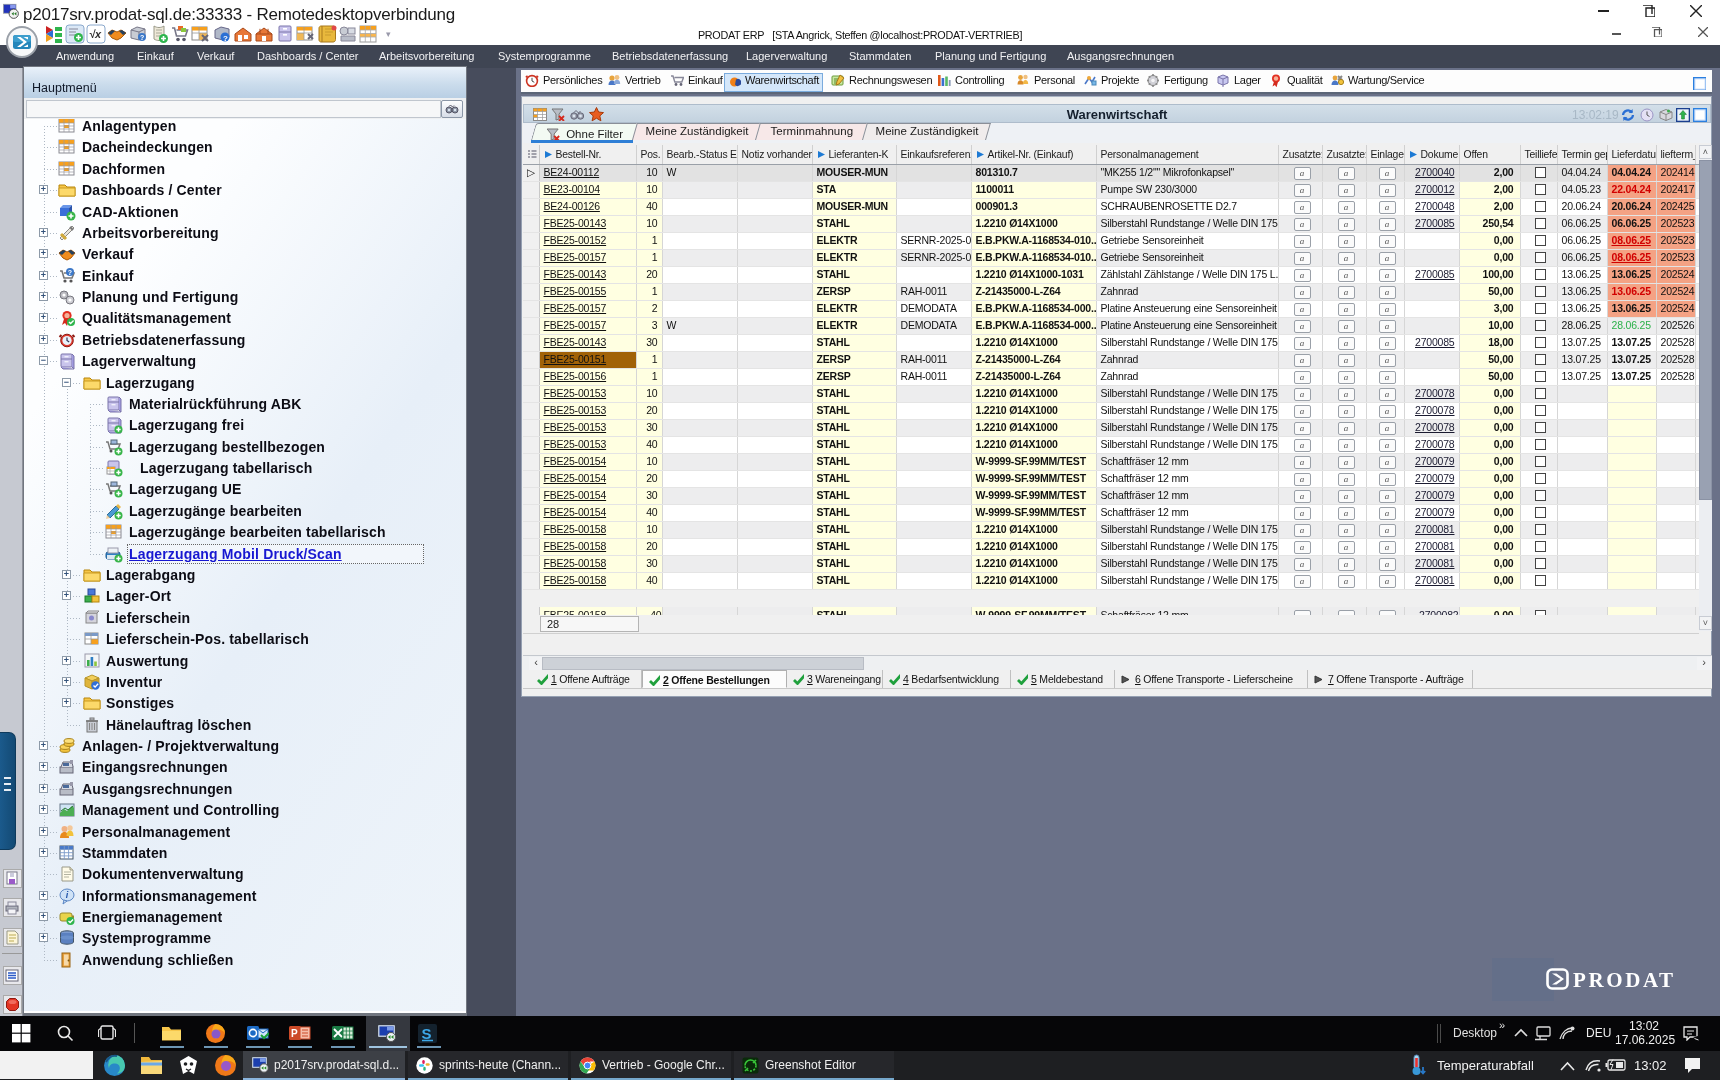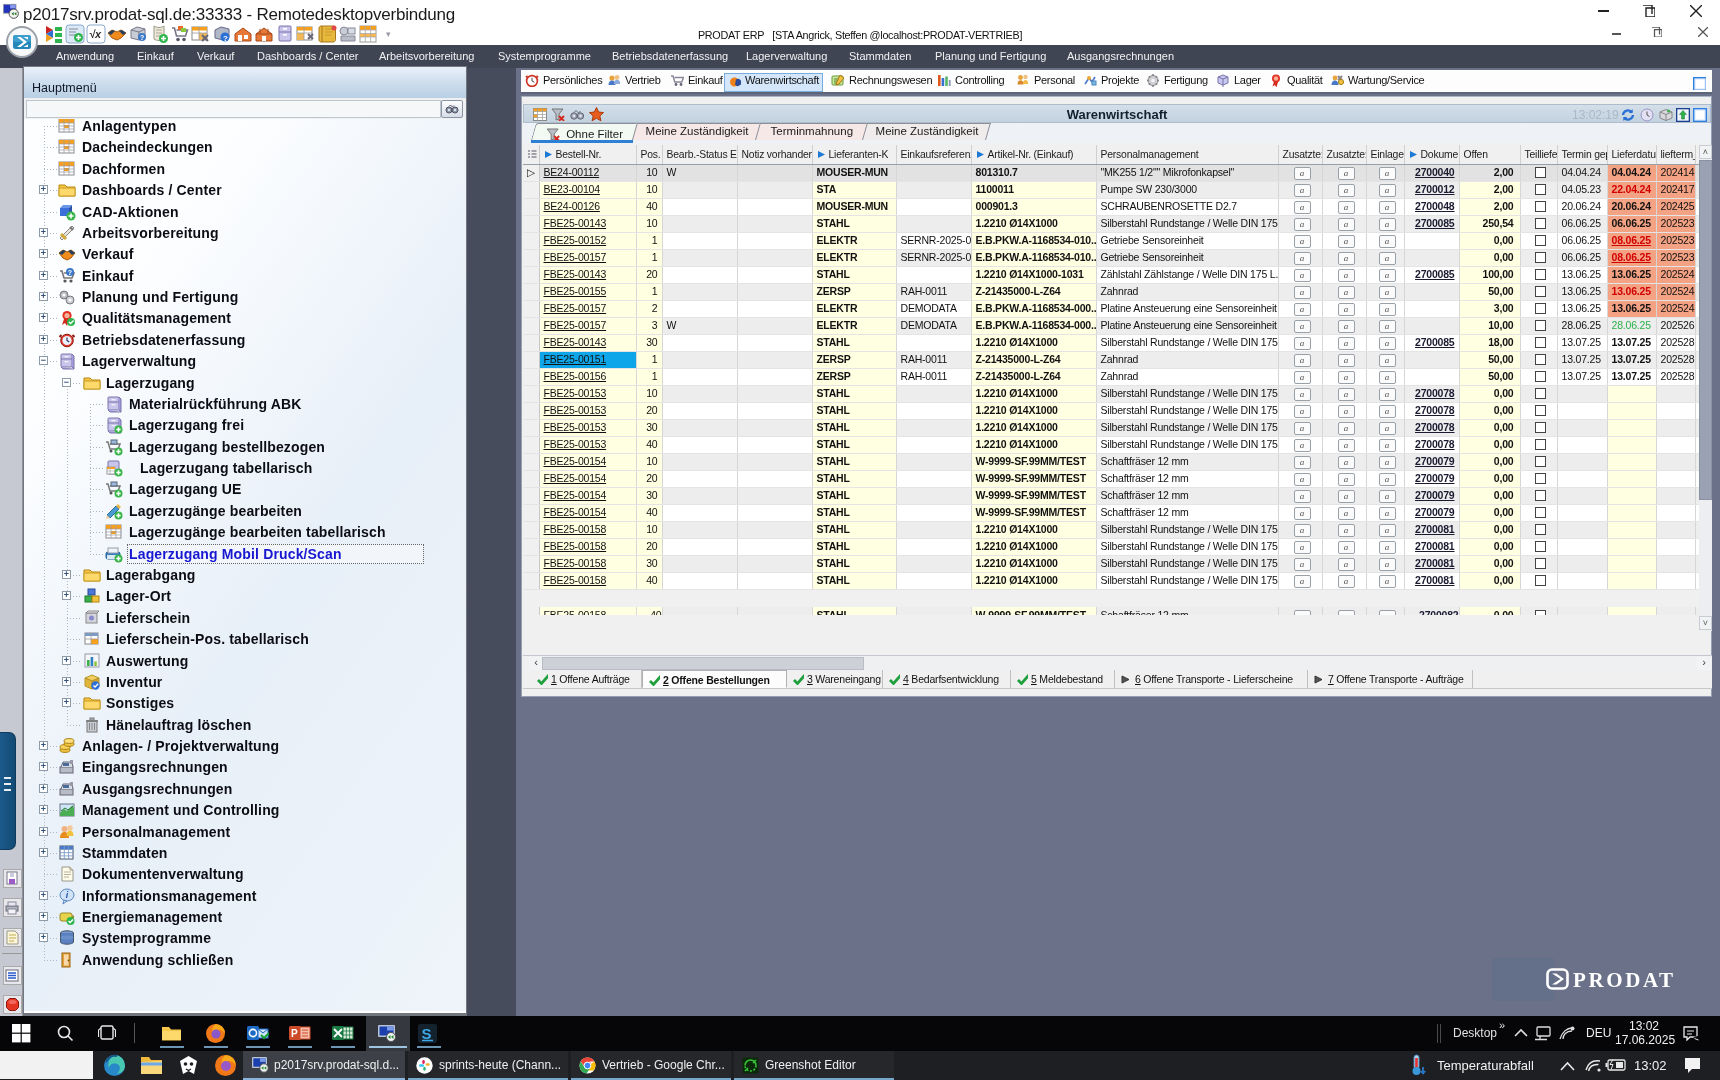--- a/index.html
+++ b/index.html
@@ -23,21 +23,21 @@
 #panhead{position:absolute;left:0;top:0;width:442px;height:31px;background:linear-gradient(#e9f1fa 0%,#cbdcec 55%,#b9cfe4 100%);font-size:12.5px;color:#101828;padding:14px 0 0 8px}
 #pansearch{position:absolute;left:0;top:31px;width:442px;height:22px;background:#eef0f2;border-bottom:1px solid #b4bac2}
 #pansearch .inp{position:absolute;left:2px;top:2px;width:415px;height:18px;background:#f6f7f8;border:1px solid #c0c6ce}
 #pansearch .btn{position:absolute;right:3px;top:2px;width:22px;height:18px;background:linear-gradient(#fcfdfe,#d8dee8);border:1px solid #8a96a6;border-radius:2px;text-align:center}
 #tree{position:absolute;left:0;top:52px;width:442px;height:892px;background:linear-gradient(125deg,#fdfeff 20%,#e7eff8 55%,#eef4fa 100%);overflow:hidden}
 .trow{position:absolute;height:21px;white-space:nowrap}
 .trow b{font-size:14px;font-weight:bold;color:#0c0c14;letter-spacing:0.15px}
 .trow svg{position:absolute;top:1px;width:18px;height:18px}
 .exp{position:absolute;top:5px;width:9px;height:9px;background:#fff;border:1px solid #8d9aa8;font-size:9px;line-height:7px;text-align:center;color:#33527a;font-weight:bold}
 .lbl{position:absolute;top:2px}
-.sel b{color:#1717d1;}
+.sel b{color:#1717d1;text-decoration:underline}
 .selbox{position:absolute;border:1px dotted #666;background:#f2f6fb}
 </style>
 </head>
 <body>
 
 <div class="abs" id="tb0">
   <svg class="abs" style="left:3px;top:3px" width="17" height="17" viewBox="0 0 19 17">
     <rect x="0" y="0" width="15" height="11" fill="#9aa0aa"></rect>
     <rect x="1" y="1" width="13" height="9" fill="#2233bb"></rect>
     <rect x="8" y="1" width="6" height="4" fill="#8899ee"></rect>
@@ -623,21 +623,21 @@
 .slant span{display:inline-block;transform:skewX(16deg)}
 .funder{position:absolute;left:8px;top:17px;width:102px;height:3px;background:#2e7fd6}
 
 #tblwrap{position:absolute;left:1px;top:48px;width:1177px;height:462px;overflow:hidden}
 #tbl,#tbl2{border-collapse:collapse;table-layout:fixed;width:1177px;font-size:10.5px;letter-spacing:-0.2px;color:#111}
 #tbl td,#tbl2 td{height:17px;padding:0 0 0 4px;border-right:1px solid #d6d6d6;border-bottom:1px solid #e4e4e4;overflow:hidden;white-space:nowrap;line-height:15px}
 #tbl tr.grp td{background:#f0f0f0;height:18px;border-bottom:1px solid #c6c6c6;border-right:none;font-size:10.5px}
 #tbl tr.hdr td{background:#f0f0f0;height:19px;border-bottom:1px solid #9aa0a8;border-right:1px solid #d0d0d0;font-size:10.4px;color:#1c1c1c}
 #tbl td[style*="text-align:right"]{padding:0 4px 0 0}
 u{text-decoration-thickness:1px}
-.dok{color:#1a1a30;font-weight:bold}
+.dok{color:#1a1a30;font-weight:normal}
 .ab{display:inline-block;width:17px;height:13px;background:#fbfbfb;border:1px solid #9aa0a8;border-radius:2px;font-size:9px;line-height:11px;color:#555;font-family:"Liberation Serif",serif;position:relative}
 .ab i{font-style:italic}
 .cb{display:inline-block;width:11px;height:11px;background:#fff;border:1px solid #444;vertical-align:-2px}
 #sliver{position:absolute;left:1px;top:510px;width:1177px;height:8px;overflow:hidden}
 
 #vscroll{position:absolute;left:1177px;top:48px;width:13px;height:486px;background:#eceef2}
 .varr{position:absolute;left:0;width:13px;height:14px;background:#f2f3f5;border:1px solid #c8ccd4;color:#555;font-size:9px;text-align:center;line-height:12px}
 #vthumb{position:absolute;left:0;top:15px;width:13px;height:340px;background:#99a1b2;border:1px solid #8a92a4}
 
 #f28{position:absolute;left:1px;top:518px;width:1176px;height:19px;background:#f0f0f0;border-bottom:1px solid #d0d0d0}
@@ -973,21 +973,21 @@
             <td style="background:#ffffff;text-align:right"><u class="dok">2700085</u></td>
             <td style="background:#ffffe1;text-align:right;padding-right:6px"><b>18,00</b></td>
             <td style="background:#ffffff;text-align:center"><span class="cb"></span></td>
             <td style="background:#ffffff">13.07.25</td>
             <td style="background:#ffffff"><b>13.07.25</b></td>
             <td style="background:#ffffff">202528</td>
             <td style="background:#ffffff;border-right:none"></td>
           </tr>
           <tr>
             <td style="background:#f0f0f0;border-right:1px solid #c8c8c8"></td>
-            <td style="background:#0ea5e9"><u>FBE25-00151</u></td>
+            <td style="background:#a16207"><u>FBE25-00151</u></td>
             <td style="background:#ffffe1;text-align:right">1</td>
             <td style="background:#ededee"></td>
             <td style="background:#ededee"></td>
             <td style="background:#ffffe1"><b>ZERSP</b></td>
             <td style="background:#ededee">RAH-0011</td>
             <td style="background:#ffffe1"><b>Z-21435000-L-Z64</b></td>
             <td style="background:#ededee">Zahnrad</td>
             <td style="background:#ededee;text-align:center"><span class="ab"><i>a</i></span></td>
             <td style="background:#ededee;text-align:center"><span class="ab"><i>a</i></span></td>
             <td style="background:#ededee;text-align:center"><span class="ab"><i>a</i></span></td>
@@ -1321,20 +1321,23 @@
             <td style="background:#ededee;border-right:none"></td>
           </tr>
         </tbody>
       </table>
     </div>
 <div id="vscroll">
 <div class="varr" style="top:0">˄</div>
 <div id="vthumb"></div>
 <div class="varr" style="top:471px">˅</div>
 </div>
+<div id="f28">
+      <div id="f28box">28</div>
+    </div>
 <div id="hscroll">
       <div class="harr" style="left:6px;top:1px">‹</div>
       <div id="hthumb"></div>
       <div class="harr" style="left:1174px;top:1px">›</div>
     </div>
 <div id="btabs">
 <div class="btab" style="left:8px;width:111px"><svg width="11" height="11" style="vertical-align:-2px;margin-right:3px">
           <path d="M1 6 L4.5 9.5 L12 1" stroke="#1fa03c" stroke-width="2.8" fill="none"></path>
         </svg><span><u>1</u> Offene Aufträge</span></div>
 <div class="btab selb" style="left:119px;width:145px"><svg width="11" height="11" style="vertical-align:-2px;margin-right:3px">

